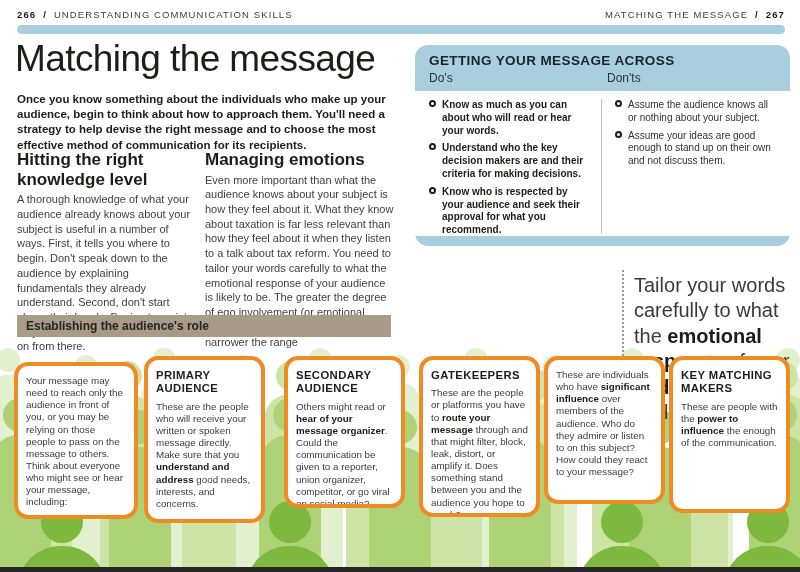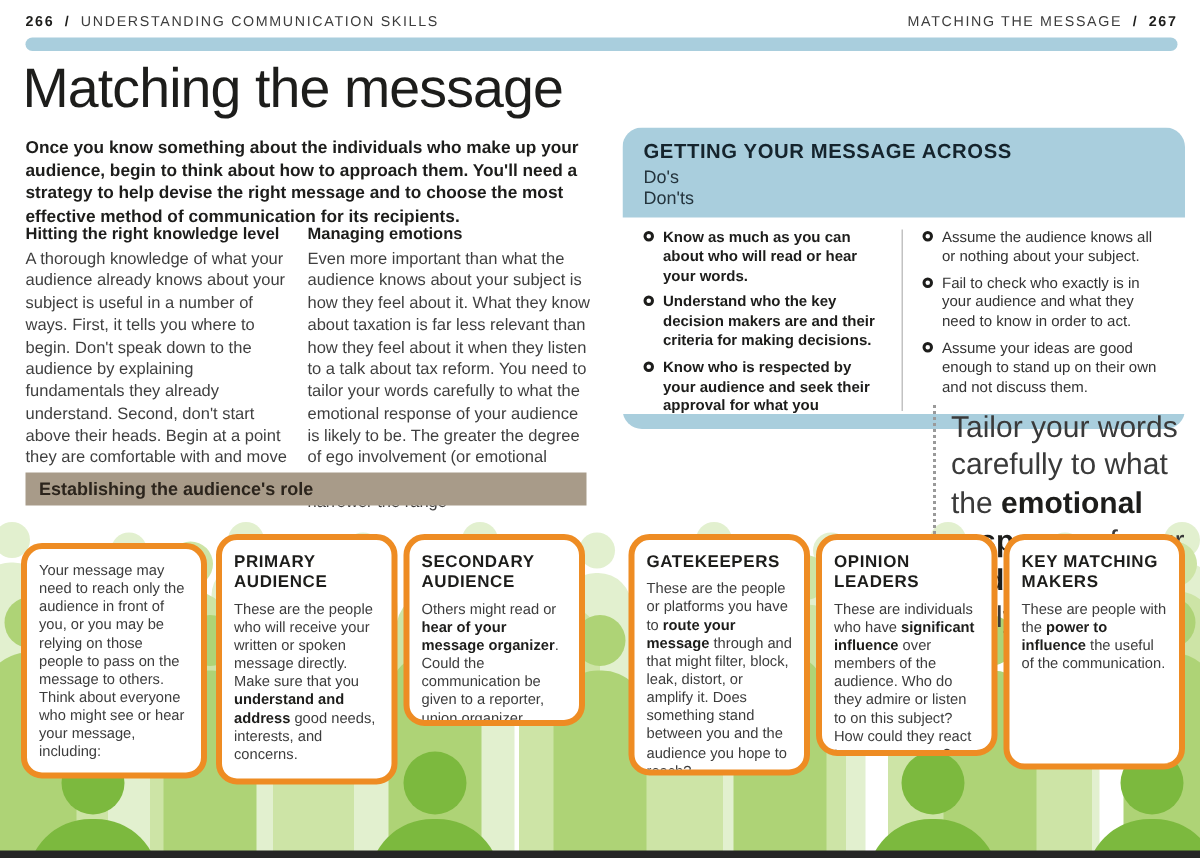--- a/index.html
+++ b/index.html
@@ -16,31 +16,31 @@
     background:var(--accent-blue,#a9cedd); z-index:2; }
 
   
   .page-title { position:absolute; left:15px; top:38px; margin:0; font-size:37px; font-weight:400;
     letter-spacing:-0.6px; color:#1d1d1b; z-index:2; }
   .intro { position:absolute; left:17px; top:92px; width:388px; margin:0; font-size:11.5px; font-weight:bold;
     line-height:1.32; color:#1d1d1b; z-index:2; }
   .col { position:absolute; top:150px; z-index:2; }
   .col-1 { left:17px; width:180px; }
   .col-2 { left:205px; width:190px; }
-  .col h2 { margin:0 0 3px; font-size:11px; line-height:1.15; color:#1d1d1b; }
+  .col h2 { margin:0 0 3px; font-size:17px; line-height:1.15; color:#1d1d1b; }
   .col p { margin:0; font-size:11px; line-height:1.34; color:#3f3f3f; }
   .band { position:absolute; left:17px; top:315px; width:374px; height:22px; background:var(--band-tan,#a89b89);
     color:#2b241c; font-weight:bold; font-size:12px; line-height:22px; padding-left:9px; z-index:2; }
 
   
   .msgbox { position:absolute; left:415px; top:45px; width:375px; height:201px; border-radius:13px;
-    overflow:hidden; background:#fff; display:flex; flex-direction:column; z-index:2;margin-top:40px; }
+    overflow:hidden; background:#fff; display:flex; flex-direction:column; z-index:2; }
   .msgbox-head { background:var(--accent-blue,#a9cedd); padding:8px 14px 6px; }
   .msgbox-head h3 { margin:0; font-size:13.5px; letter-spacing:.4px; color:#15242d; }
-  .msgbox-labels { display:flex; margin-top:3px; font-size:12px; color:#24343d;flex-direction:column; }
+  .msgbox-labels { display:flex; margin-top:3px; font-size:12px; color:#24343d; }
   .msgbox-labels .lab-dos { width:178px; }
   .msgbox-body { flex:1; display:flex; padding:8px 0 2px; overflow:hidden; }
   .dos-col { width:186px; padding:0 10px 0 14px; }
   .donts-col { flex:1; padding:0 12px 0 13px; border-left:1px solid #c2c2c2; }
   .li-row { display:flex; margin-bottom:5px; font-size:10px; line-height:1.28; color:#1d1d1b; }
   .dos-col .li-row { font-weight:bold; }
   .donts-col .li-row { color:#333; }
   .bullet { flex:none; width:7px; height:7px; border:2px solid #1d1d1b; border-radius:50%; margin:1px 6px 0 0; }
   .msgbox-foot { height:10px; background:var(--accent-blue,#a9cedd); }
 
@@ -59,21 +59,21 @@
   .person .torso { margin-top:3px; width:100%; }
 
   
   .card { position:absolute; background:#fff; border:4px solid var(--accent-orange,#ee8c23); border-radius:14px;
     padding:9px 8px; font-size:9.8px; line-height:1.24; color:#3c3c3c; overflow:hidden; z-index:5; }
   .card h4 { margin:0 0 5px; font-size:11.3px; line-height:1.18; letter-spacing:.4px; color:#1d1d1b; }
   .card p { margin:0; }
   .card b { color:#1d1d1b; }
   .card-1 { left:14px;  top:362px; width:124px; height:157px; }
   .card-2 { left:144px; top:356px; width:121px; height:167px; }
-  .card-3 { left:269px; top:356px; width:121px; height:128px; }
+  .card-3 { left:284px; top:356px; width:121px; height:152px; }
   .card-4 { left:419px; top:356px; width:121px; height:161px; }
   .card-5 { left:544px; top:356px; width:121px; height:148px; }
   .card-6 { left:669px; top:356px; width:121px; height:157px; }
 
   .photo-edge { position:absolute; left:0; right:0; bottom:0; height:5px; background:#262626; z-index:8; }
 </style>
 </head>
 <body>
 
 <div class="page">
@@ -127,24 +127,20 @@
             <span>Know who is respected by your audience and seek their approval for what you recommend.</span>
           </div>
         </div>
       <div class="donts-col">
           <div class="li-row">
             <span class="bullet"></span>
             <span>Assume the audience knows all or nothing about your subject.</span>
           </div>
           <div class="li-row">
             <span class="bullet"></span>
-            <span>Fail to check who exactly is in your audience and what they need to know in order to act.</span>
-          </div>
-          <div class="li-row">
-            <span class="bullet"></span>
             <span>Assume your ideas are good enough to stand up on their own and not discuss them.</span>
           </div>
         </div>
     </div>
     <div class="msgbox-foot"></div>
   </aside>
 
   <blockquote class="pull-quote"><span>Tailor your words carefully to what the </span><b>emotional response</b><span> of your </span><b>audience</b><span> is likely to be.</span></blockquote>
 
   <div class="crowd">
@@ -287,22 +283,21 @@
   </div>
   <div class="card card-3">
     <h4>SECONDARY AUDIENCE</h4>
     <p><span>Others might read or </span><b>hear of your message organizer</b><span>. Could the communication be given to a reporter, union organizer, competitor, or go viral on social media?</span></p>
   </div>
   <div class="card card-4">
     <h4>GATEKEEPERS</h4>
     <p><span>These are the people or platforms you have to </span><b>route your message</b><span> through and that might filter, block, leak, distort, or amplify it. Does something stand between you and the audience you hope to reach?</span></p>
   </div>
   <div class="card card-5">
-    <h4>OPINION LEADERS</h4>
     <p><span>These are individuals who have </span><b>significant influence</b><span> over members of the audience. Who do they admire or listen to on this subject? How could they react to your message?</span></p>
   </div>
   <div class="card card-6">
     <h4>KEY MATCHING MAKERS</h4>
-    <p><span>These are people with the </span><b>power to influence</b><span> the useful of the communication.</span></p>
+    <p><span>These are people with the </span><b>power to influence</b><span> the enough of the communication.</span></p>
   </div>
 
   <div class="photo-edge"></div>
 </div>
 
 </body></html>

